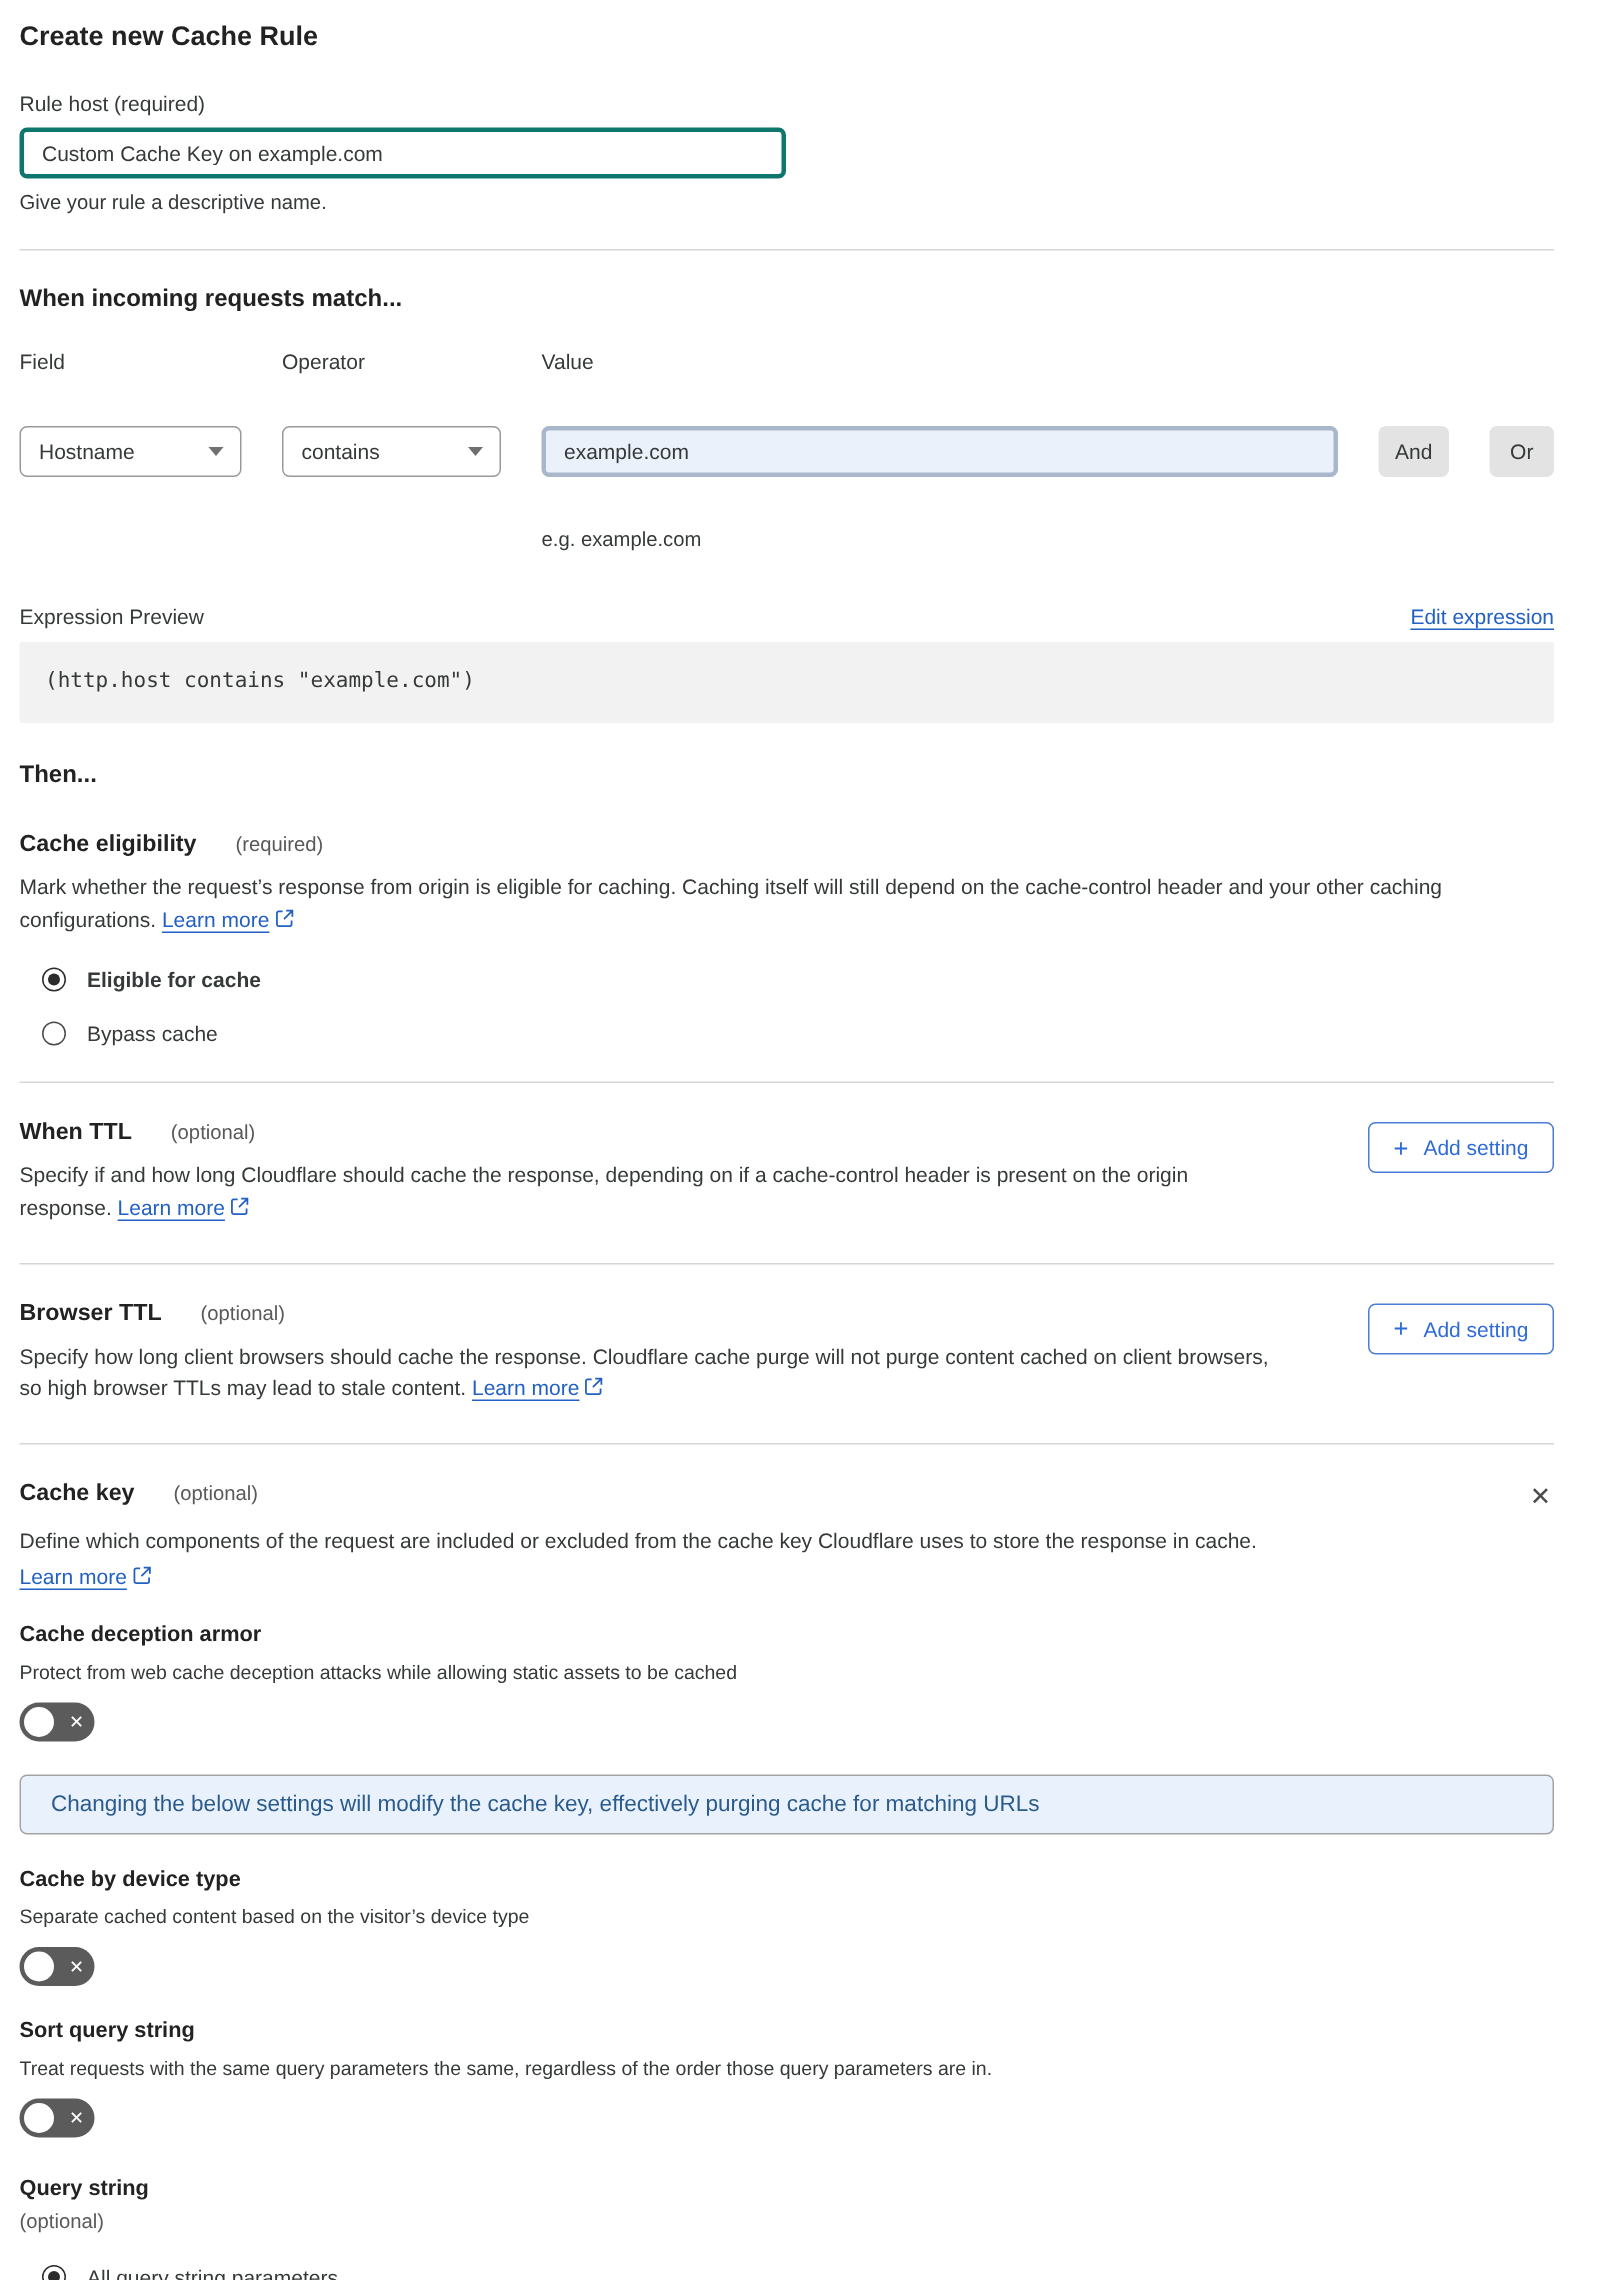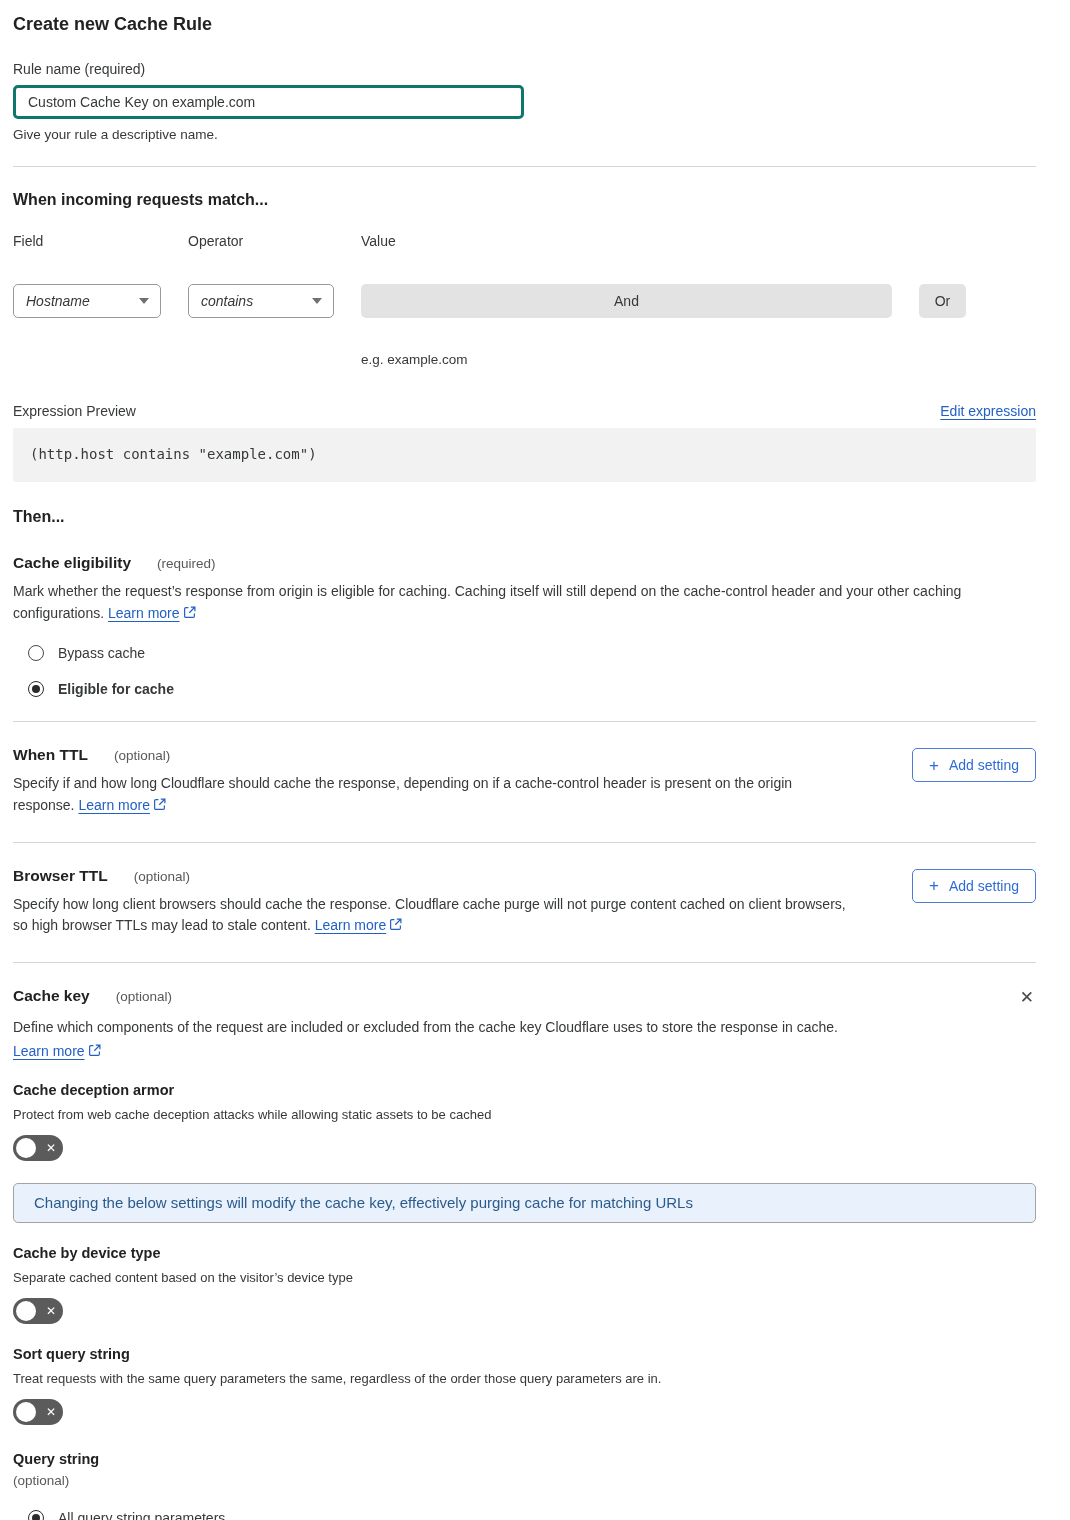--- a/index.html
+++ b/index.html
@@ -24,21 +24,21 @@
 
   hr.divider { border:none; border-top:1px solid #d6d6d6; margin:24px 0; }
 
   h2.sec-heading { font-size:16px; font-weight:700; color:#222; margin-bottom:24px; }
 
   
   .match-grid { display:grid; grid-template-columns:148px 146px 1fr 47px 43px; column-gap:13px; align-items:center;gap:27px; }
   .match-grid .col-label { font-size:14px; margin-bottom:8px; align-self:end; }
   .select-box {
     position:relative; height:34px; border:1px solid #999; border-radius:5px; background:#fff;
-    display:flex; align-items:center; padding:0 28px 0 12px; cursor:pointer; font-size:14px;font-style:italic;
+    display:flex; align-items:center; padding:0 28px 0 12px; cursor:pointer; font-size:14px;
   }
   .caret { position:absolute; right:11px; top:50%; transform:translateY(-50%);
     width:0; height:0; border-left:5px solid transparent; border-right:5px solid transparent;
     border-top:6px solid #707070; }
   .value-input { background:#eaf1fb; border-color:#a9b7cc; }
   .gray-btn {
     height:34px; background:#e3e3e3; border:none; border-radius:5px; font-family:inherit;
     font-size:14px; color:#36393a; cursor:pointer; width:100%;
   }
   .value-hint { grid-column:3; font-size:13.5px; margin-top:7px; }
@@ -113,21 +113,21 @@
   .param-wrap .caret { right:12px; }
 </style>
 </head>
 <body>
 
 <div class="page">
 
   <h1 class="page-title">Create new Cache Rule</h1>
 
   <div>
-    <label class="field-label">Rule name (required)</label>
+    <label class="field-label">Rule host (required)</label>
     <input class="text-input rule-name-input" type="text" value="Custom Cache Key on example.com" style="">
     <div class="helper">Give your rule a descriptive name.</div>
   </div>
 
   <hr class="divider">
 
   <h2 class="sec-heading">When incoming requests match...</h2>
 
   <div class="match-grid">
     <div class="col-label">Field</div>
@@ -137,20 +137,21 @@
       <div></div>
 
     <div class="select-box">
       <span>Hostname</span>
       <span class="caret"></span>
     </div>
     <div class="select-box">
       <span>contains</span>
       <span class="caret"></span>
     </div>
+    <input class="text-input value-input" type="text" value="example.com" style="">
     <button class="gray-btn">And</button>
     <button class="gray-btn">Or</button>
 
     <div class="value-hint">e.g. example.com</div>
   </div>
 
   <div class="exp-header">
     <span class="exp-label">Expression Preview</span>
     <a class="link">Edit expression</a>
   </div>
@@ -162,27 +163,27 @@
     <div class="sec-title-row">
       <h3 class="sub-title">Cache eligibility</h3>
       <span class="qualifier">(required)</span>
     </div>
     <p class="sec-desc"><span>Mark whether the request’s response from origin is eligible for caching. Caching itself will still depend on the cache-control header and your other caching configurations.</span>
       <a class="link"><span>Learn more</span><span class="ext-icon"><svg width="13" height="13" viewBox="0 0 12 12">
               <path d="M5 1.5H2.6A1.1 1.1 0 0 0 1.5 2.6v6.8a1.1 1.1 0 0 0 1.1 1.1h6.8a1.1 1.1 0 0 0 1.1-1.1V7" fill="none" stroke="currentColor" stroke-width="1.1"></path>
               <path d="M7.2 1h3.8v3.8M10.6 1.4 5.8 6.2" fill="none" stroke="currentColor" stroke-width="1.1"></path>
             </svg></span></a></p>
 
+    <div class="radio-row on">
+      <span class="radio"></span>
+      <span class="radio-label boldable">Eligible for cache</span>
+    </div>
     <div class="radio-row">
       <span class="radio"></span>
       <span class="radio-label boldable">Bypass cache</span>
-    </div>
-    <div class="radio-row on">
-      <span class="radio"></span>
-      <span class="radio-label boldable">Eligible for cache</span>
     </div>
   </section>
 
   <hr class="divider">
 
   <section class="setting-section">
     <div class="setting-text">
       <div class="sec-title-row">
         <h3 class="sub-title">When TTL</h3>
         <span class="qualifier">(optional)</span>

